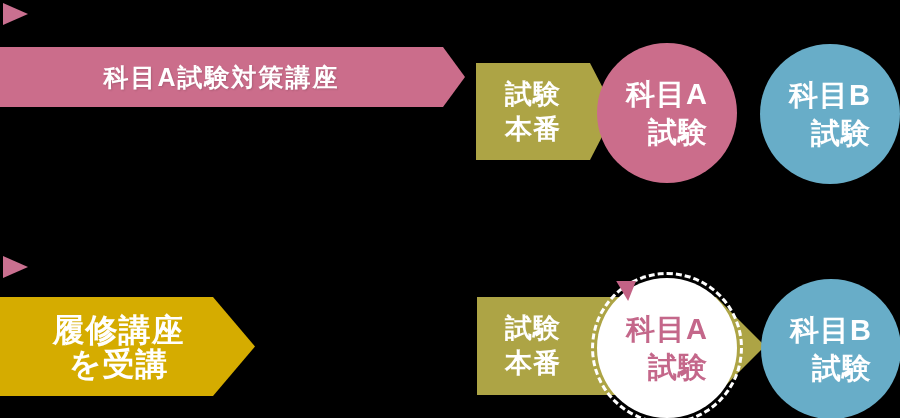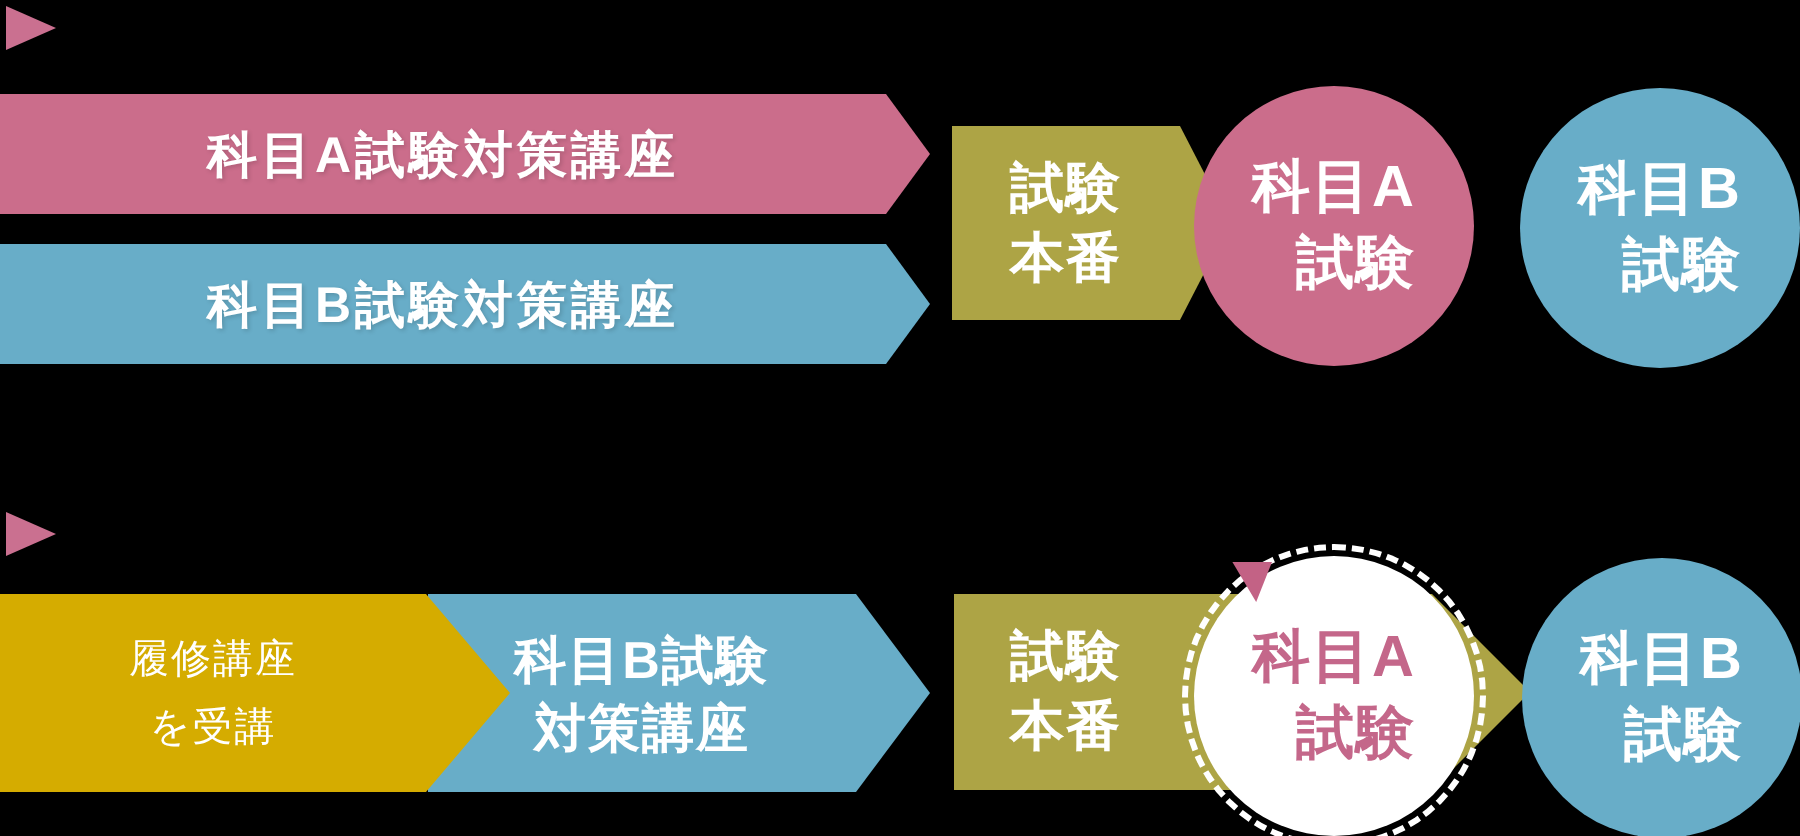--- a/index.html
+++ b/index.html
@@ -81,22 +81,22 @@
   }
   .arrow-gold {
     left: 0; top: 297px; width: 255px; height: 99px;
     background: var(--gold);
     clip-path: polygon(0 0, 213px 0, 100% 50%, 213px 100%, 0 100%);
   }
   .arrow-gold .label {
     position: absolute; left: 0; top: 0; bottom: 0; width: 213px;
     display: flex; align-items: center; justify-content: center;
     white-space: pre-line; text-align: center;
-    color: var(--text-white); font-size: 20px; font-weight: 400;
-    line-height: 34px; letter-spacing: 1px;
+    color: var(--text-white); font-size: 32px; font-weight: 700;
+    line-height: 34px; letter-spacing: 1px; padding-left: 12px;
   }
 
   
   .circle {
     width: 140px; height: 140px; border-radius: 50%;
     display: flex; align-items: center; justify-content: center;
     white-space: pre-line; text-align: right;
     color: var(--text-white); font-size: 29px; font-weight: 700;
     line-height: 38px; letter-spacing: 1px;
   }
@@ -129,45 +129,38 @@
 <body>
 
 <div class="stage">
 
   <div class="abs bullet bullet-top"></div>
 
   <div class="abs banner banner-a">
     <div class="label">科目A試験対策講座</div>
   </div>
 
-  <div class="abs banner banner-b">
-    <div class="label">科目B試験対策講座</div>
-  </div>
 
   <div class="abs olive-top">
     <div class="label">試験
 本番</div>
   </div>
 
   <div class="abs circle circle-a-top">
     <span>科目A
 試験</span>
   </div>
 
   <div class="abs circle circle-b-top">
     <span>科目B
 試験</span>
   </div>
 
   <div class="abs bullet bullet-bottom"></div>
 
-  <div class="abs arrow-blue-bottom">
-    <div class="label">科目B試験
-対策講座</div>
-  </div>
 
   <div class="abs arrow-gold">
     <div class="label">履修講座
 を受講</div>
   </div>
 
   <div class="abs olive-bottom">
     <div class="label">試験
 本番</div>
   </div>

